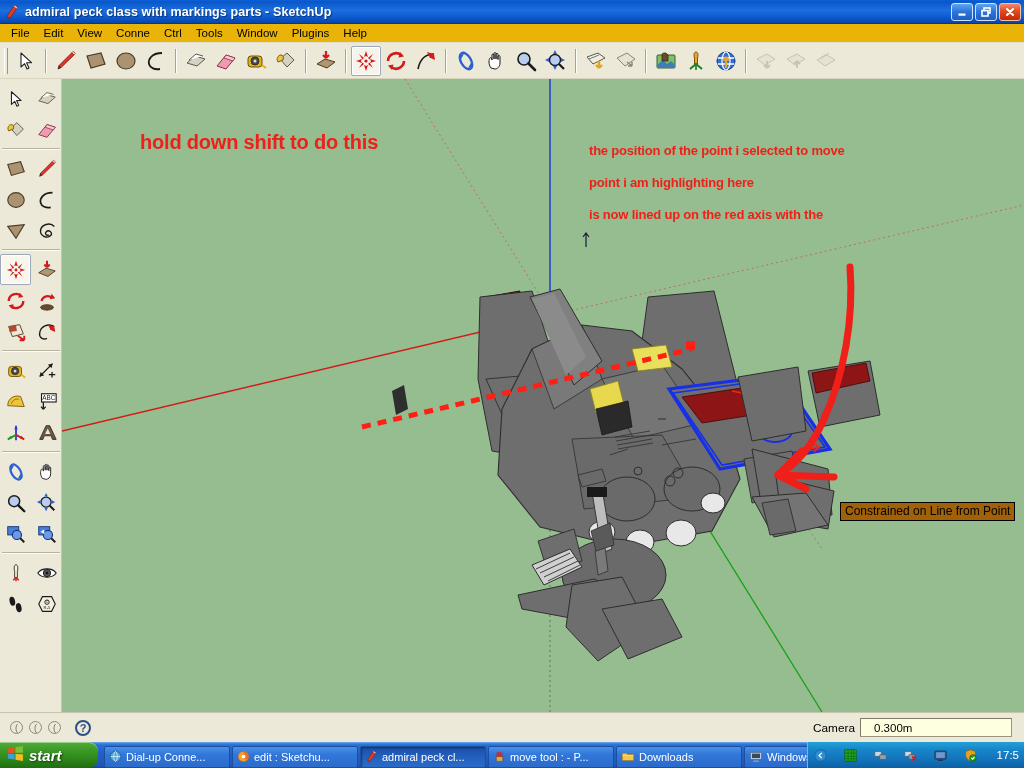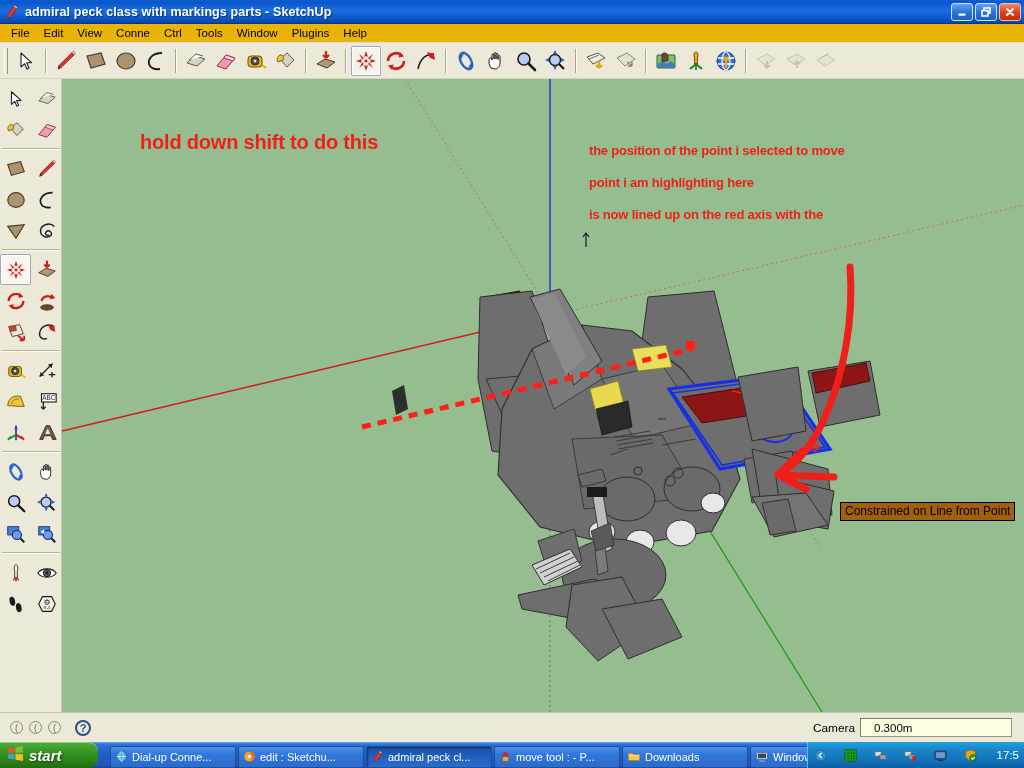--- a/index.html
+++ b/index.html
@@ -161,21 +161,21 @@
     width: 98px; height: 26px; flex: none;
     background: linear-gradient(180deg,#52ad3a 0%,#3d9a28 30%,#2f8b1c 60%,#1f6d10 100%);
     border-radius: 0 9px 9px 0;
     display: flex; align-items: center; gap: 5px; padding-left: 7px;
     box-shadow: inset 0 1px 0 rgba(255,255,255,.4);
   }
   .start-label {
     color: #fff; font-size: 15px; font-weight: bold; font-style: italic;
     text-shadow: 1px 1px 2px rgba(0,0,0,.55);
   }
-  .tasks { display: flex; align-items: center; gap: 2px; margin-left: 12px; flex: 1; min-width:0; }
+  .tasks { display: flex; align-items: center; gap: 2px; margin-left: 6px; flex: 1; min-width:0; }
   .task {
     height: 22px; width: 126px; flex: none;
     background: linear-gradient(180deg,#4b90e8 0%,#3076d8 40%,#2a6bcd 100%);
     border: 1px solid #1d4f9e; border-radius: 2px;
     display: flex; align-items: center; gap: 4px; padding: 0 4px;
     color: #fff; font-size: 11px; overflow: hidden;
   }
   .task.pressed {
     background: linear-gradient(180deg,#1a4fa6 0%,#2260bd 50%,#2a6ccb 100%);
     box-shadow: inset 1px 1px 2px rgba(0,0,0,.4);

